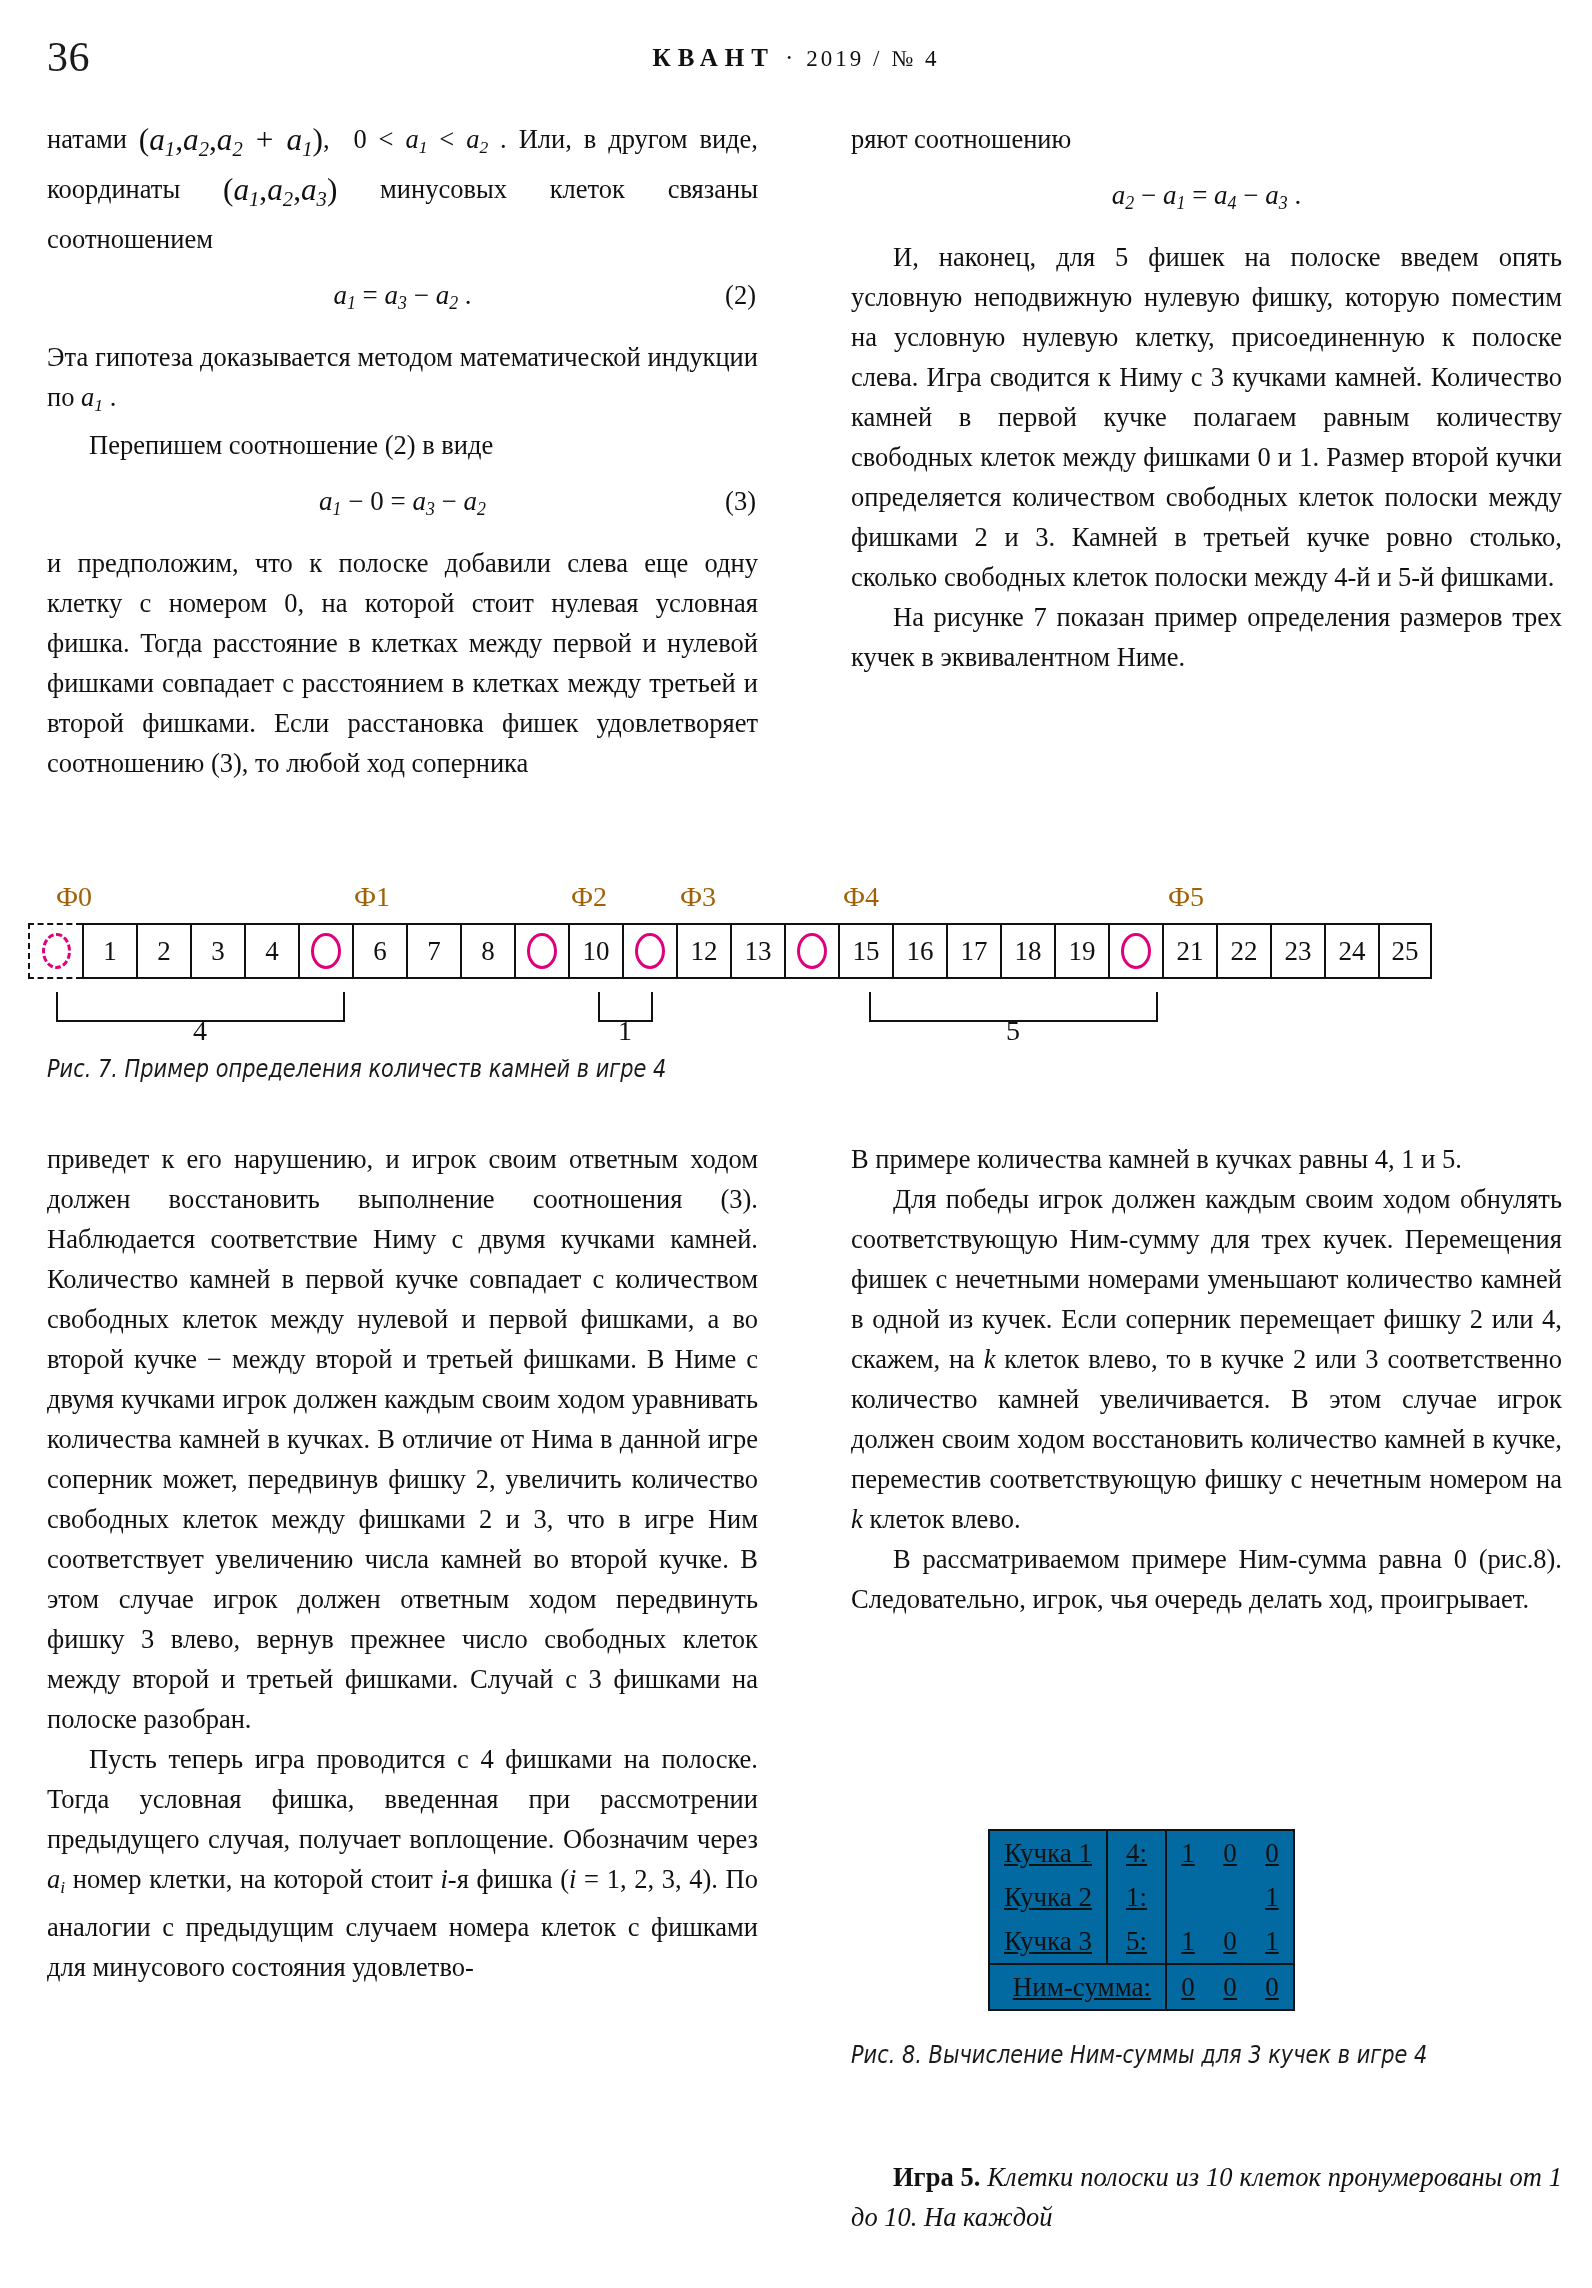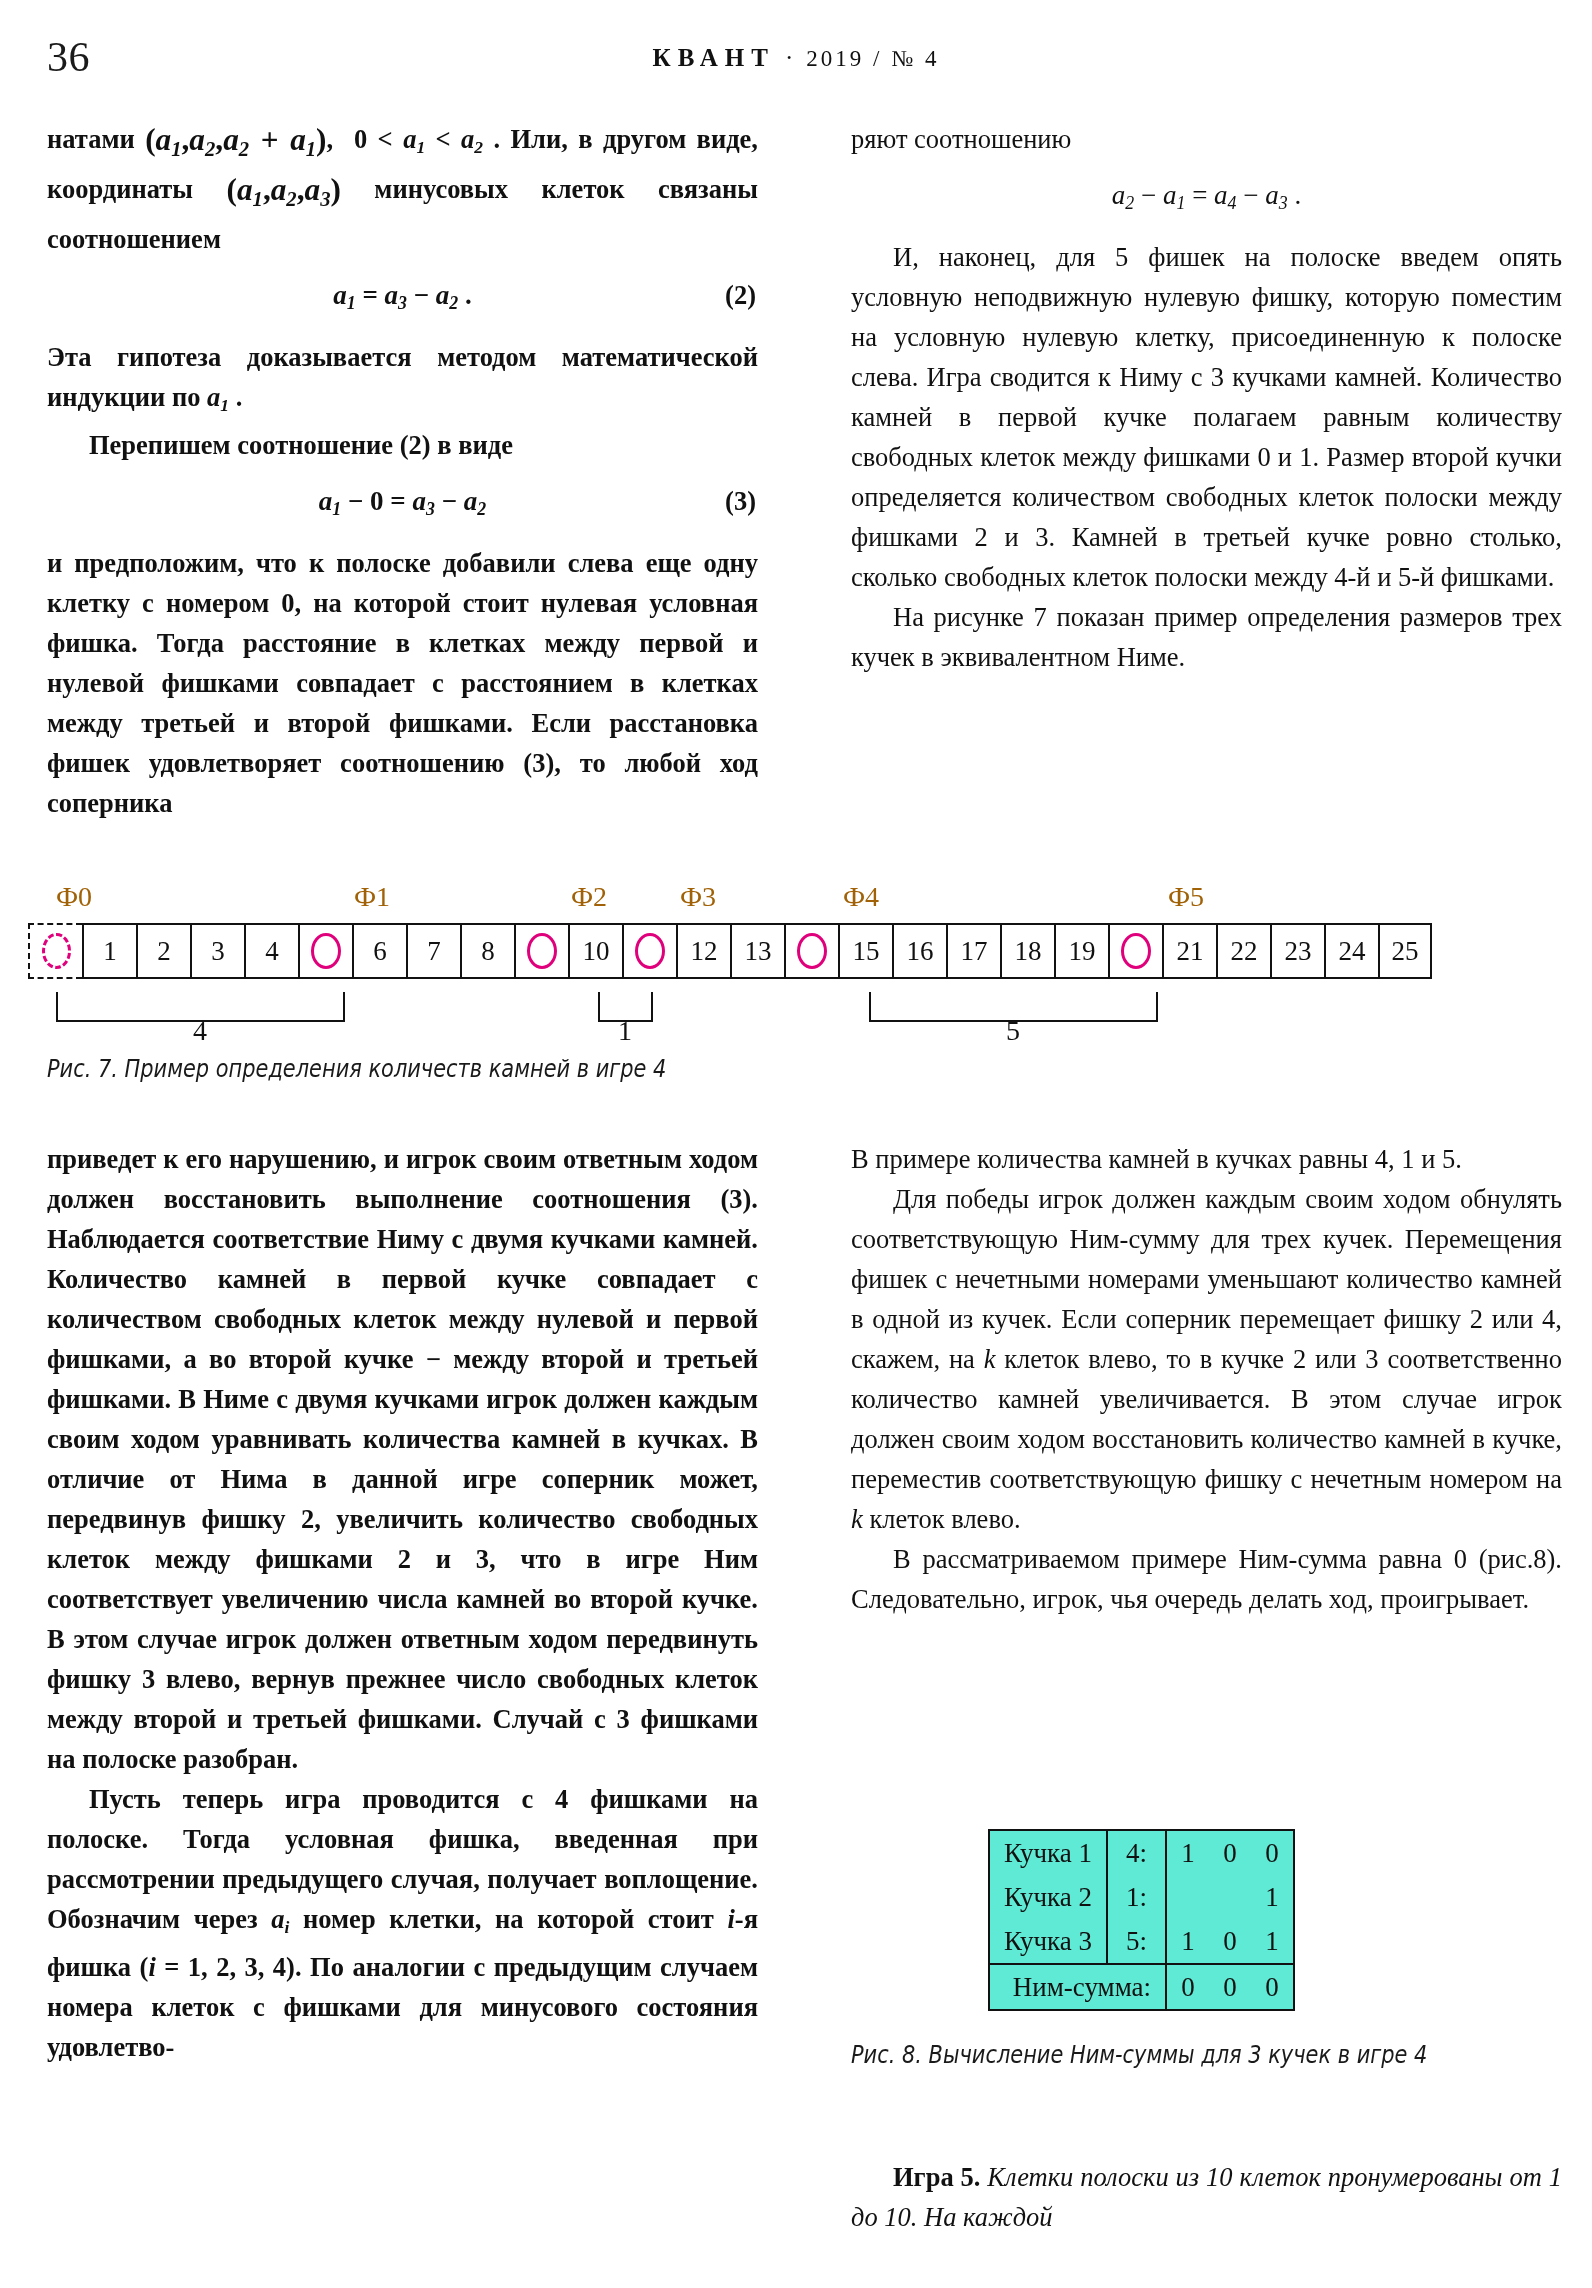--- a/index.html
+++ b/index.html
@@ -42,21 +42,21 @@
   
   .col{
     position:absolute;
     width:711px;
     font-size:26.5px;
     line-height:40px;
     text-align:justify;
     text-justify:inter-word;
     hyphens:manual;
   }
-  .col.left{left:47px;font-weight:bold;}
+  .col.left{left:47px;}
   .col.right{left:851px;}
 
   .colA{top:119px;}
   .colB{top:119px;}
   .colC{top:1139px;}
   .colD{top:1139px;}
 
   p{margin:0;text-indent:42px;}
   p.noind{text-indent:0;}
 
@@ -152,21 +152,22 @@
   }
   #cap7{left:47px;top:1051px;width:896px;}
   #cap8{left:851px;top:2037px;width:697px;}
 
   
   .fig8{
     position:absolute;
     left:988px;top:1829px;
     border:2.4px solid #111;
     border-collapse:collapse;
-    background:#5eead4;
+    background:#0369a1;
+    text-decoration:underline;
   }
   .fig8 td{
     border:0;
     padding:0;
     font-size:27px;
     height:44px;
     vertical-align:middle;
     font-family:"Liberation Serif","DejaVu Serif",serif;
   }
   .fig8 td.c1{padding:0 14px 0 14px;border-right:2.4px solid #111;text-align:left;white-space:nowrap;}

